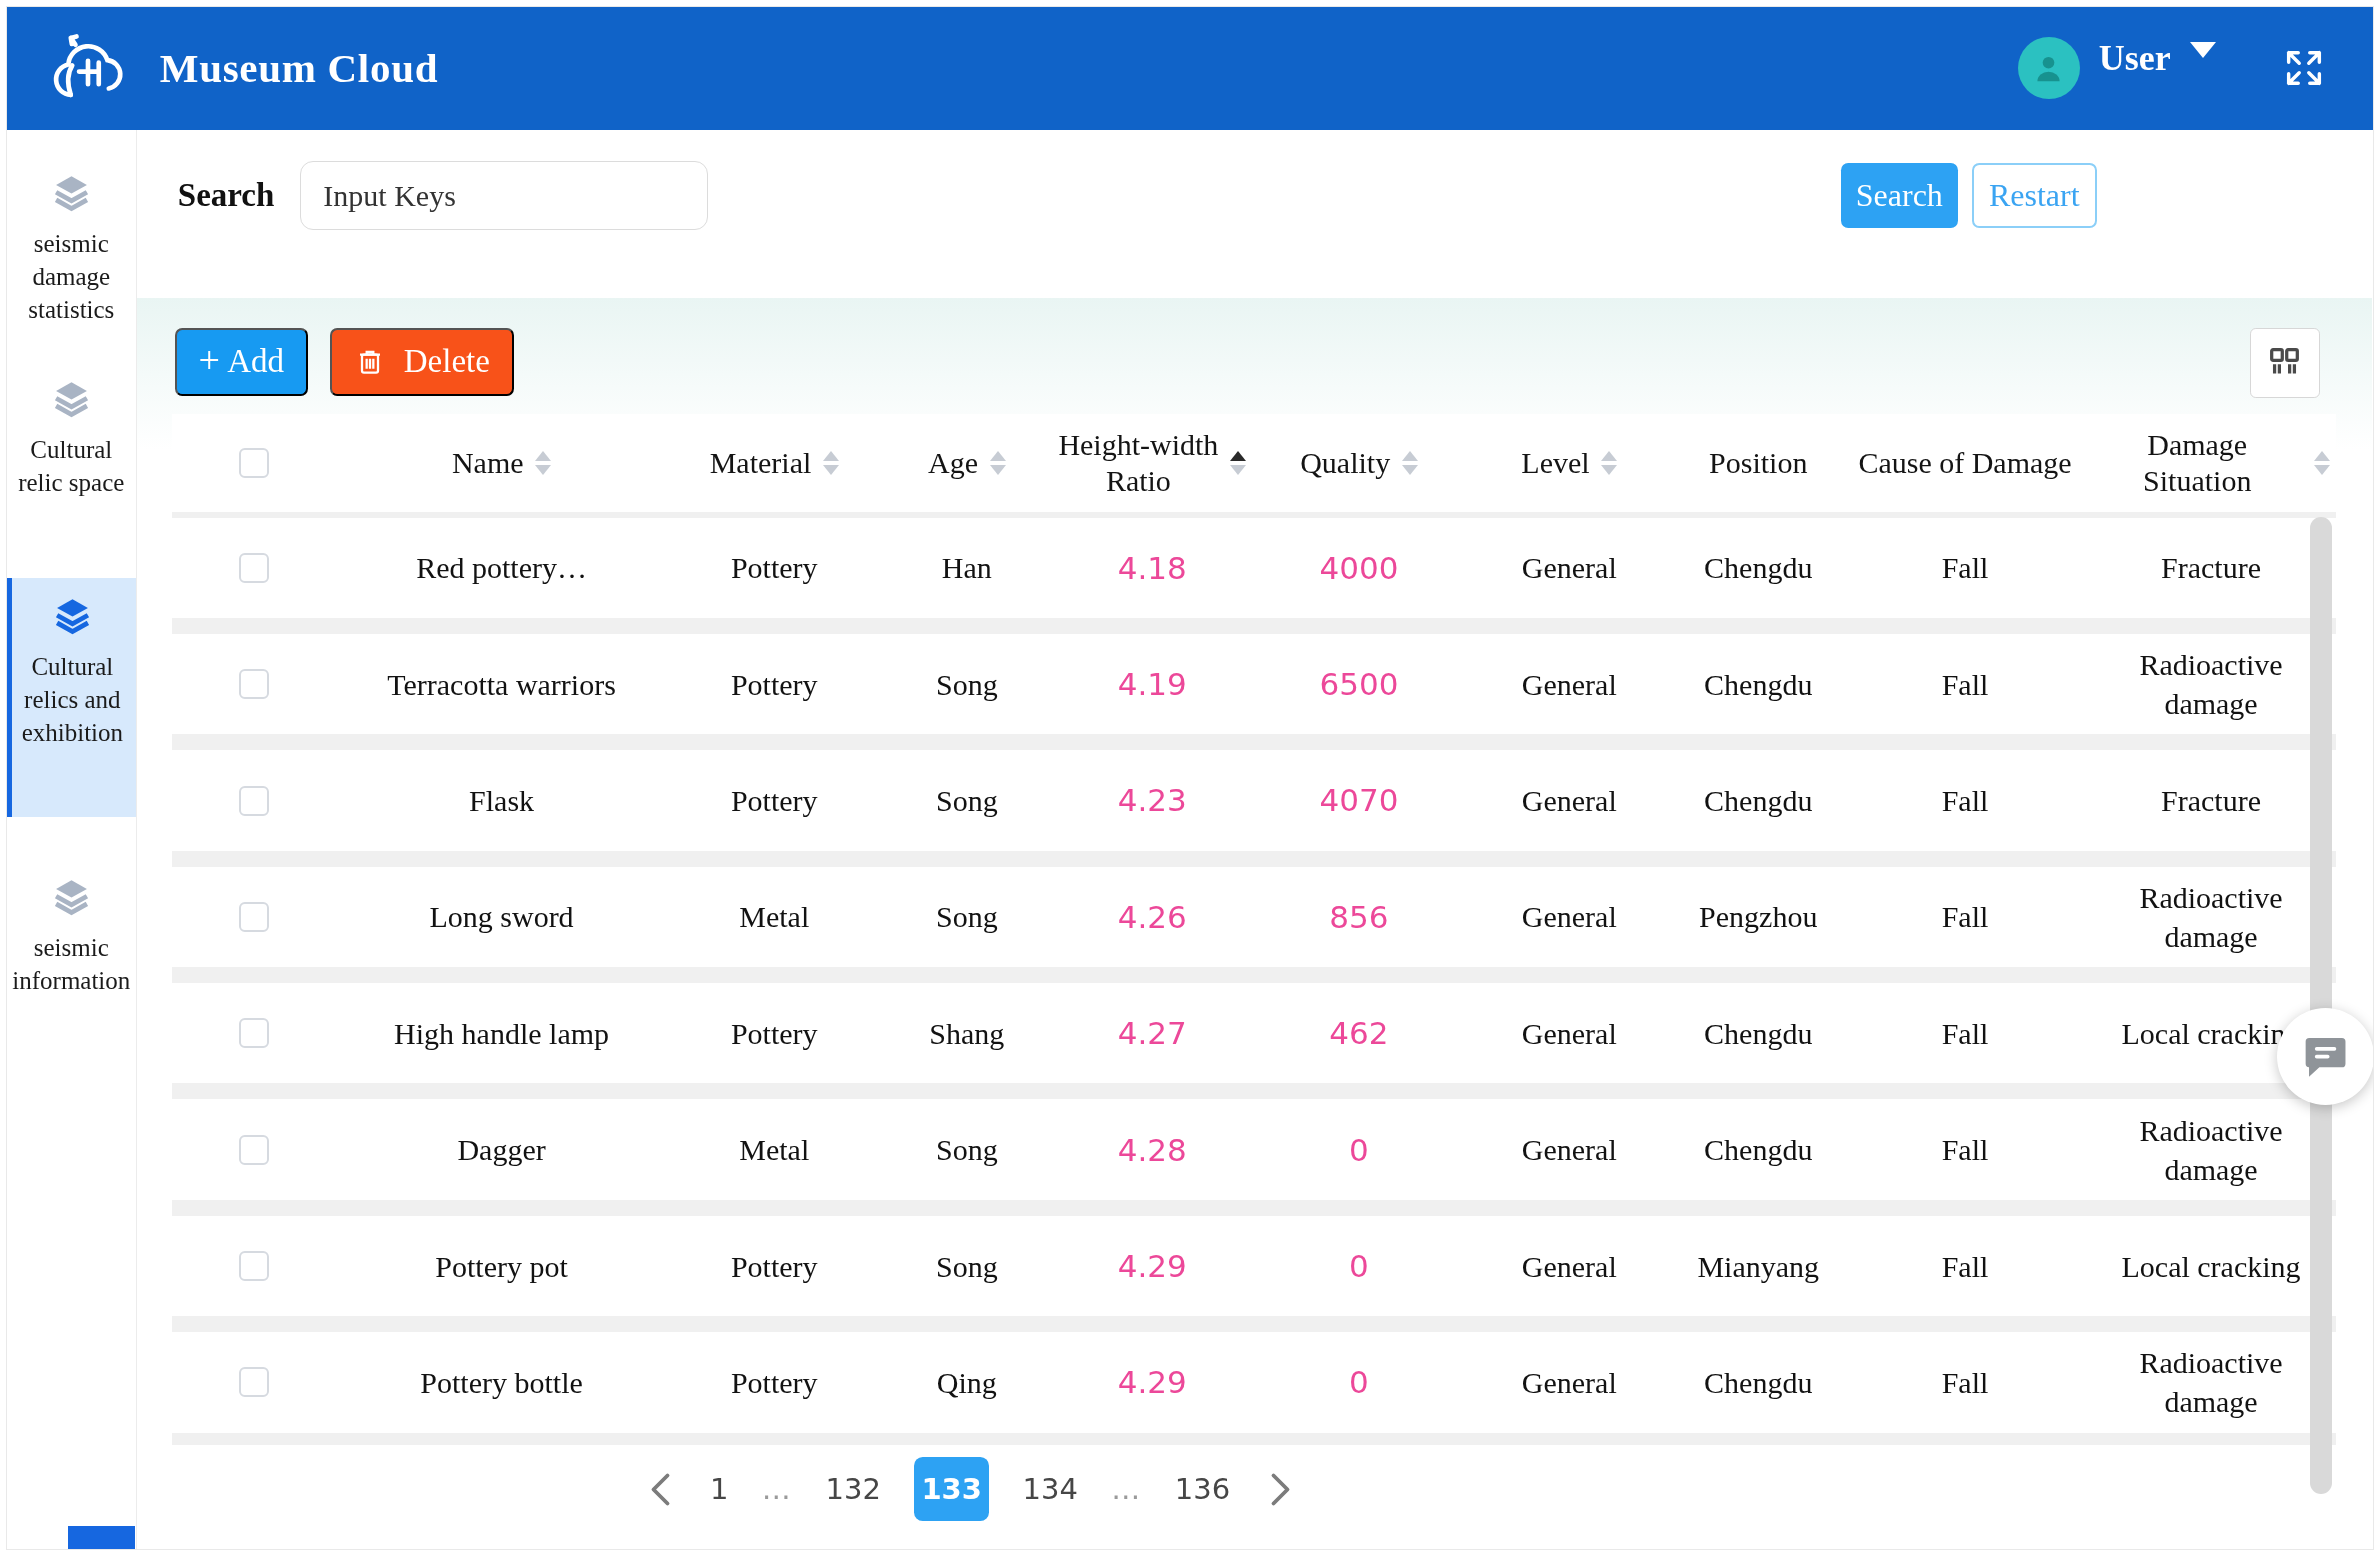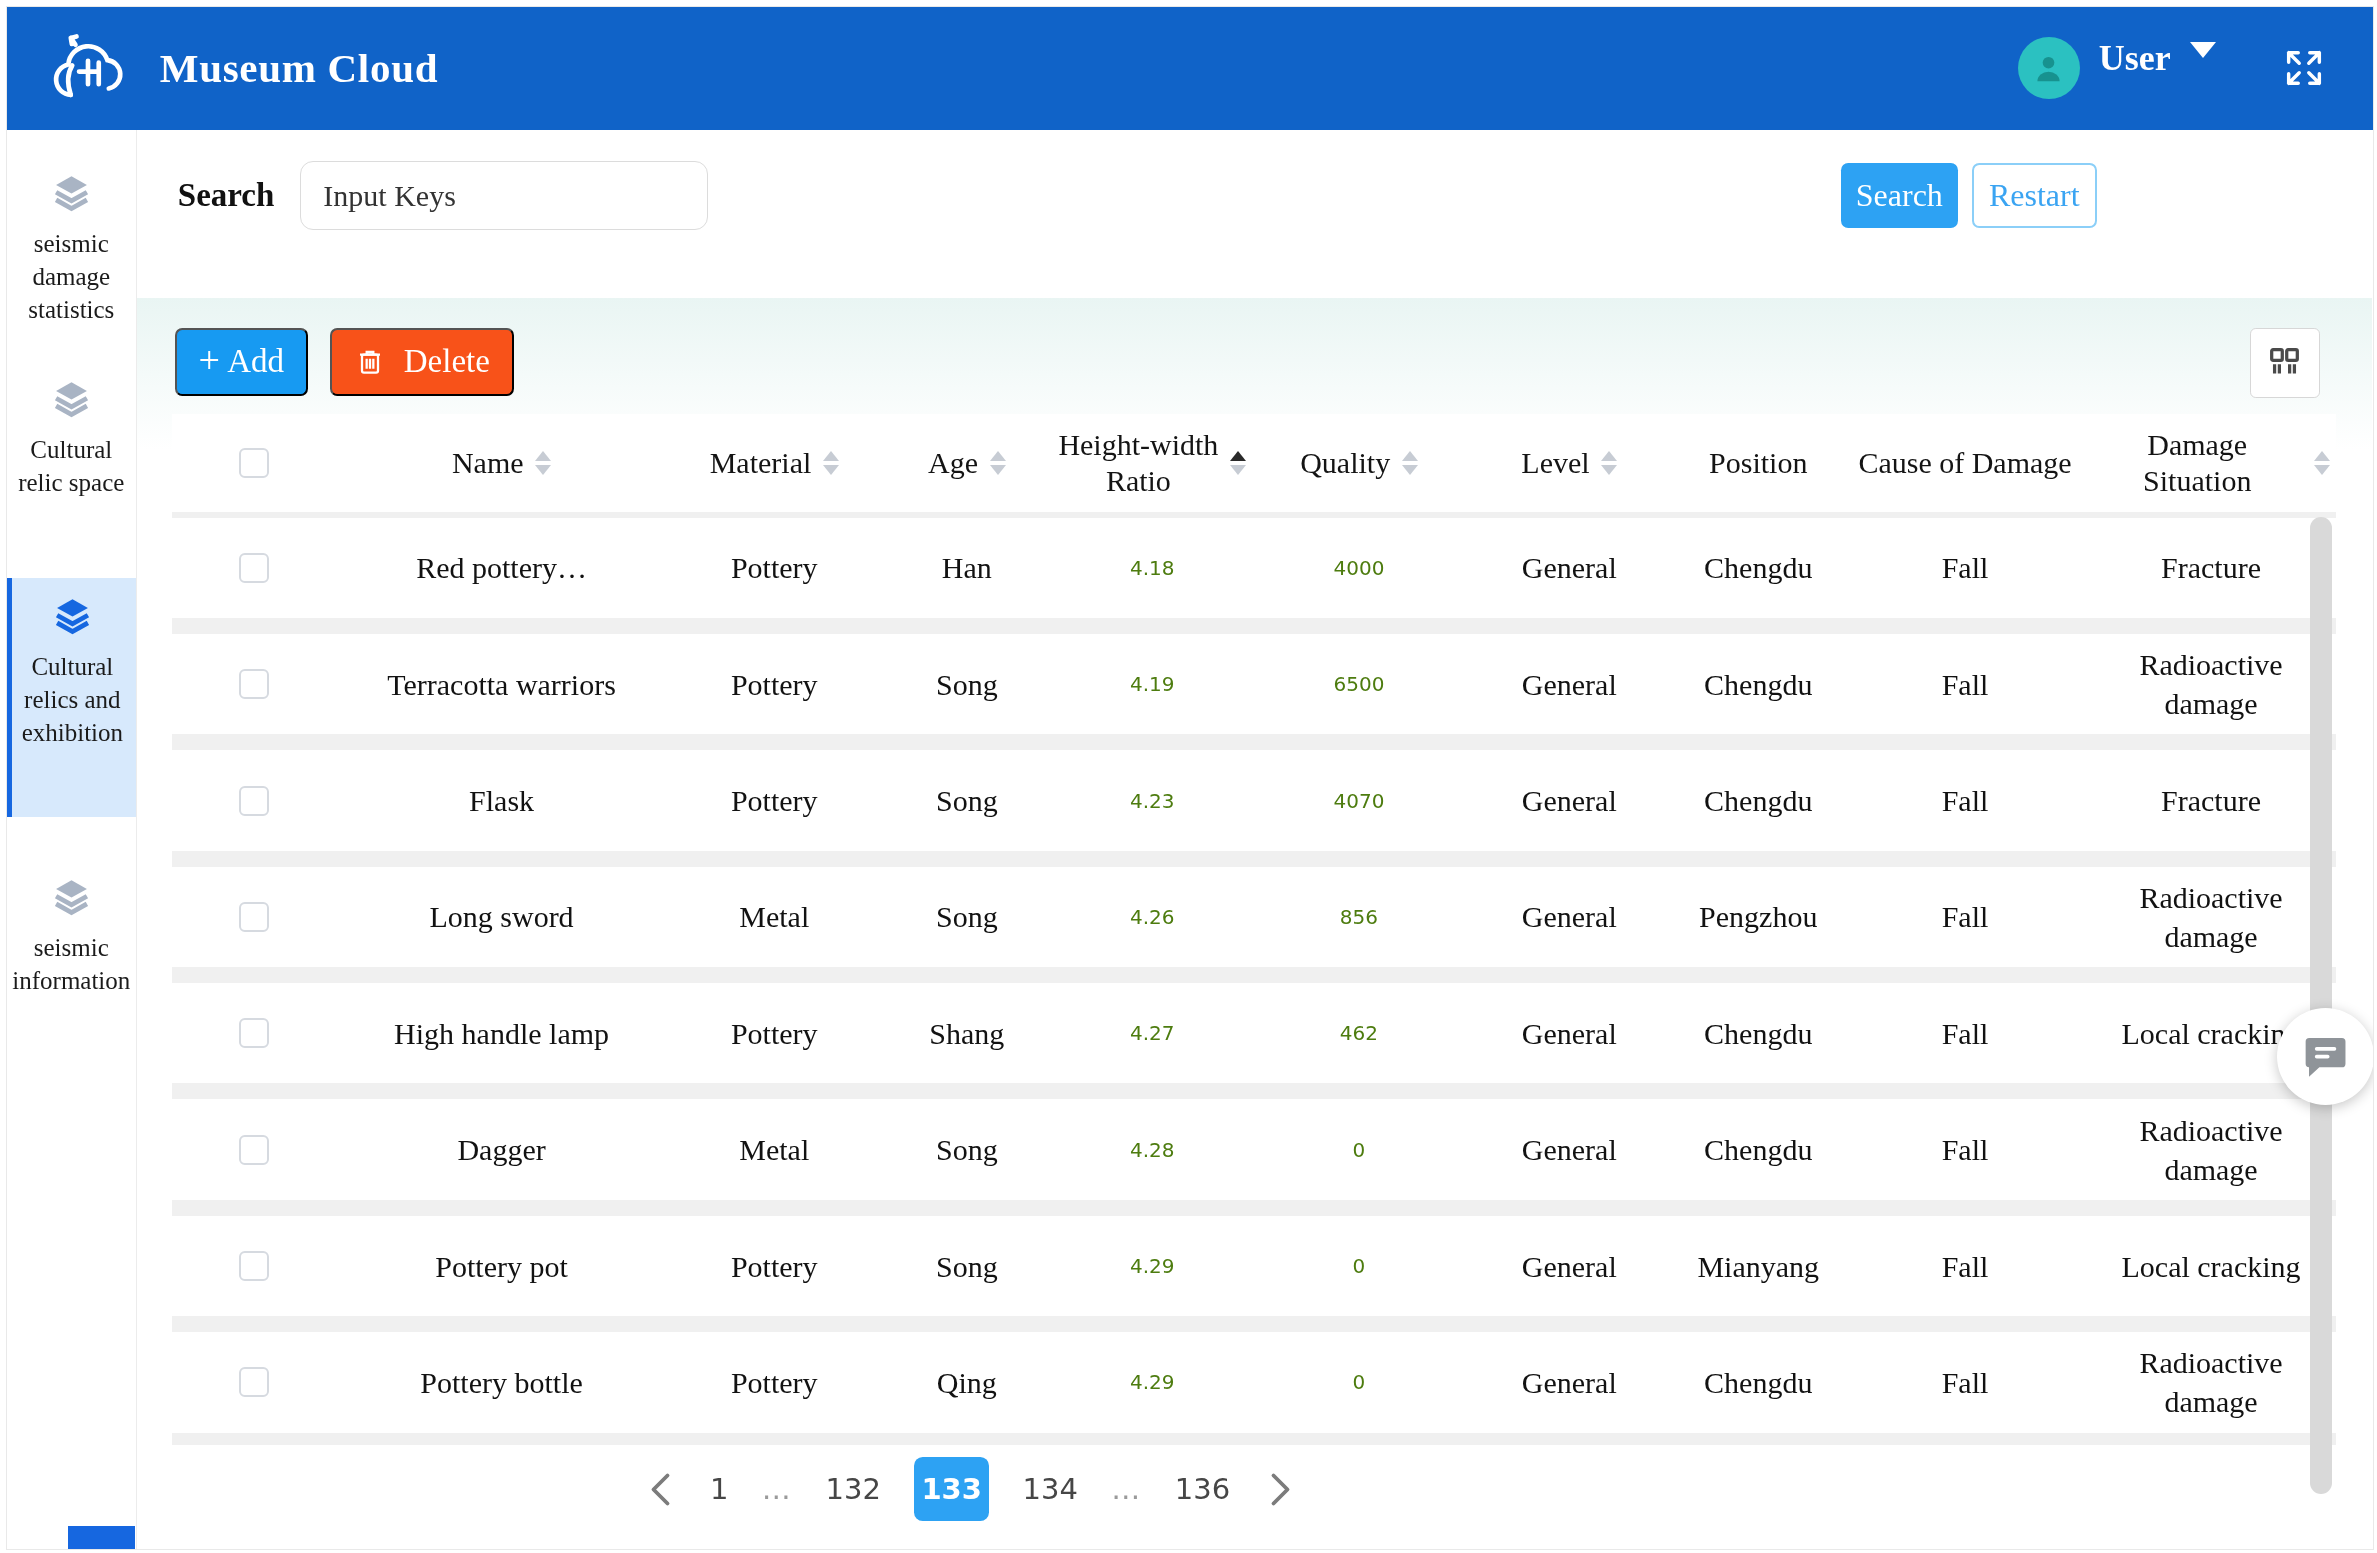--- a/index.html
+++ b/index.html
@@ -42,21 +42,21 @@
   .btn-del{position:absolute;left:193px;top:30px;width:184px;height:68px;background:#f85219;color:#fff;font-size:33px;gap:18px;}
   .plus{font-size:38px;line-height:1;margin-top:-2.9px;}
   .btn-cols{position:absolute;left:2113px;top:30px;width:68px;height:68px;background:#fff;border:1.4px solid #d7d7d7;border-radius:5.8px;display:flex;align-items:center;justify-content:center;cursor:pointer;}
 
   
   .tbl-head{position:absolute;left:35px;top:116px;width:2164px;height:99px;background:#fff;display:grid;grid-template-columns:230fr 465fr 300fr 240fr 280fr 300fr 290fr 240fr 340fr 350fr;align-items:center;}
   .th{display:flex;align-items:center;justify-content:center;font-size:30px;color:#141414;text-align:center;line-height:1.2;padding:0 5.8px;}
   .tbl-body{position:absolute;left:35px;top:214px;width:2164px;height:933px;background:#f0f0f0;overflow:hidden;padding-top:5.8px;box-sizing:border-box;}
   .tr{background:#fff;display:grid;grid-template-columns:230fr 465fr 300fr 240fr 280fr 300fr 290fr 240fr 340fr 350fr;align-items:center;min-height:86px;margin-bottom:16px;padding:7.2px 0;}
   .td{display:flex;align-items:center;justify-content:center;text-align:center;font-size:30px;color:#121212;line-height:1.3;padding:0 7.2px;}
-  .td.num{font-family:"DejaVu Sans","Liberation Sans",sans-serif;font-size:20px;color:#4d7c0f;}
+  .td.num{font-family:"DejaVu Sans","Liberation Sans",sans-serif;font-size:31px;color:#ec4899;}
   .cbx{width:26px;height:26px;border:2.2px solid #d6dae0;border-radius:5.8px;background:#fff;display:inline-block;cursor:pointer;}
   .sorter{display:inline-flex;flex-direction:column;margin-left:11.6px;}
   .car{width:0;height:0;border-left:8px solid transparent;border-right:8px solid transparent;}
   .car.up{border-bottom:10px solid #c7ccd4;margin-bottom:4.3px;}
   .car.dn{border-top:10px solid #c7ccd4;}
   .car.up.on{border-bottom-color:#2a2a2a;}
 
   
   .pager{position:absolute;left:507px;top:1158px;height:67px;display:flex;align-items:center;gap:29px;font-family:"DejaVu Sans","Liberation Sans",sans-serif;}
   .pg-nav{width:33px;height:43px;display:flex;align-items:center;justify-content:center;cursor:pointer;}

